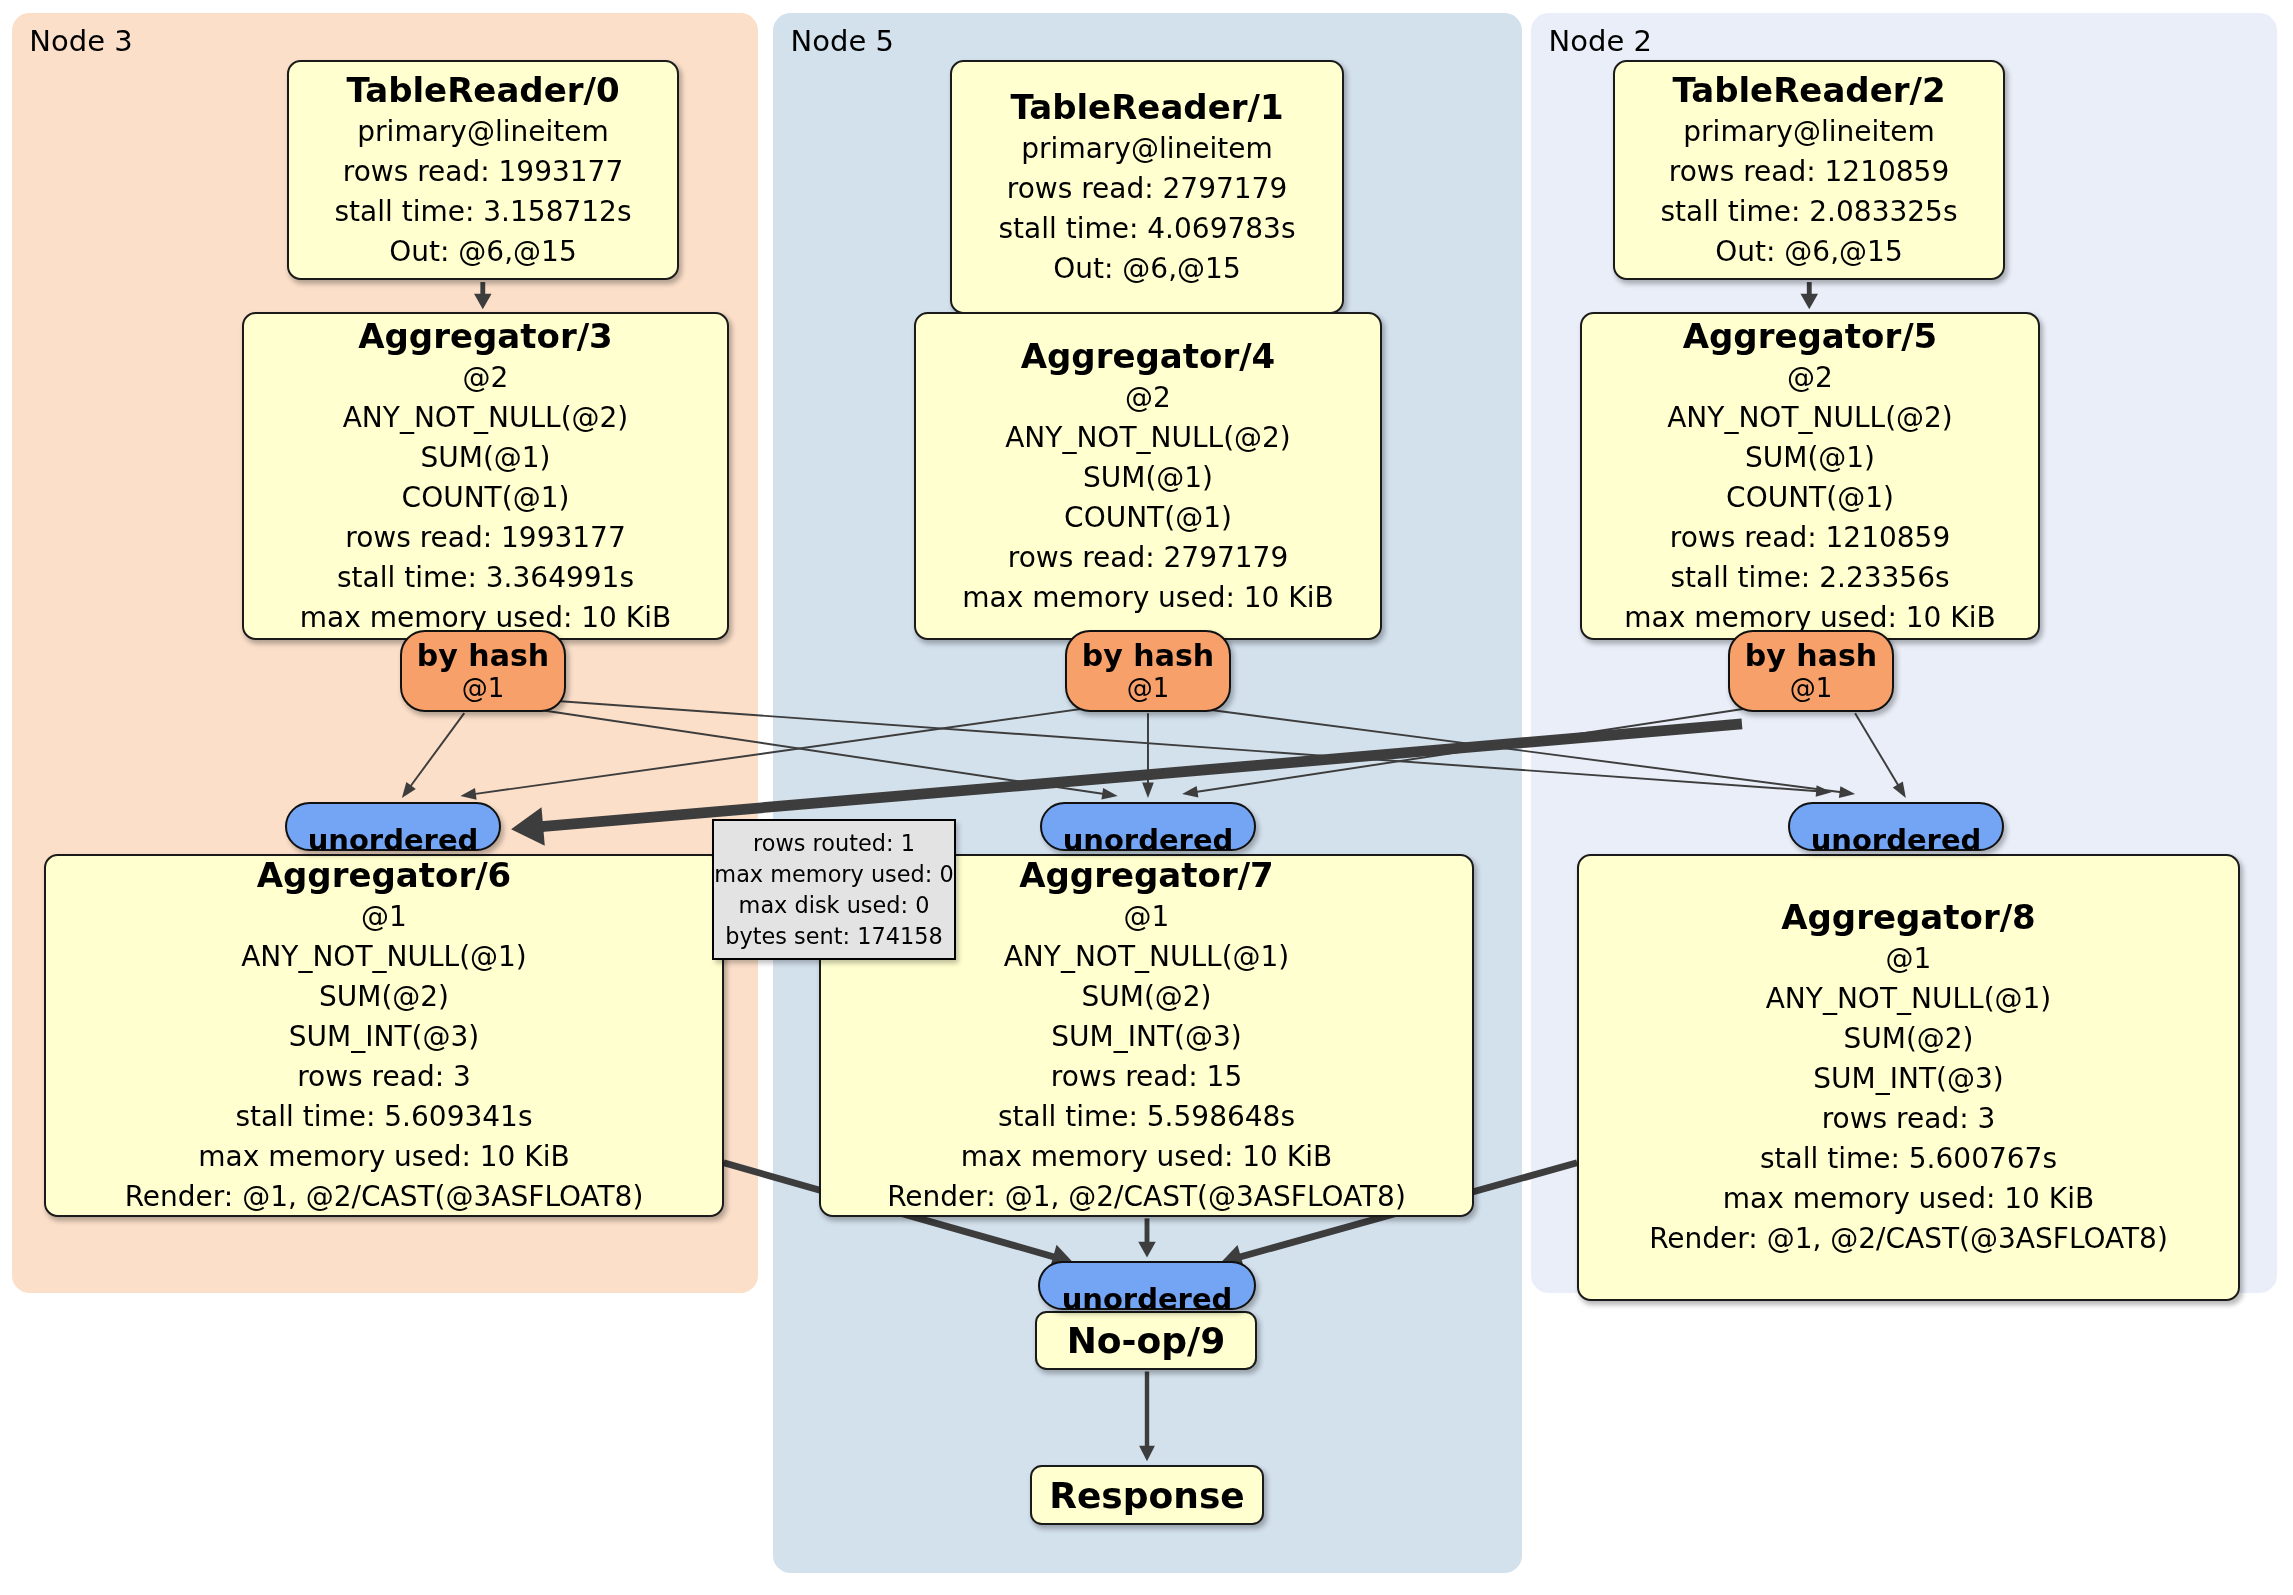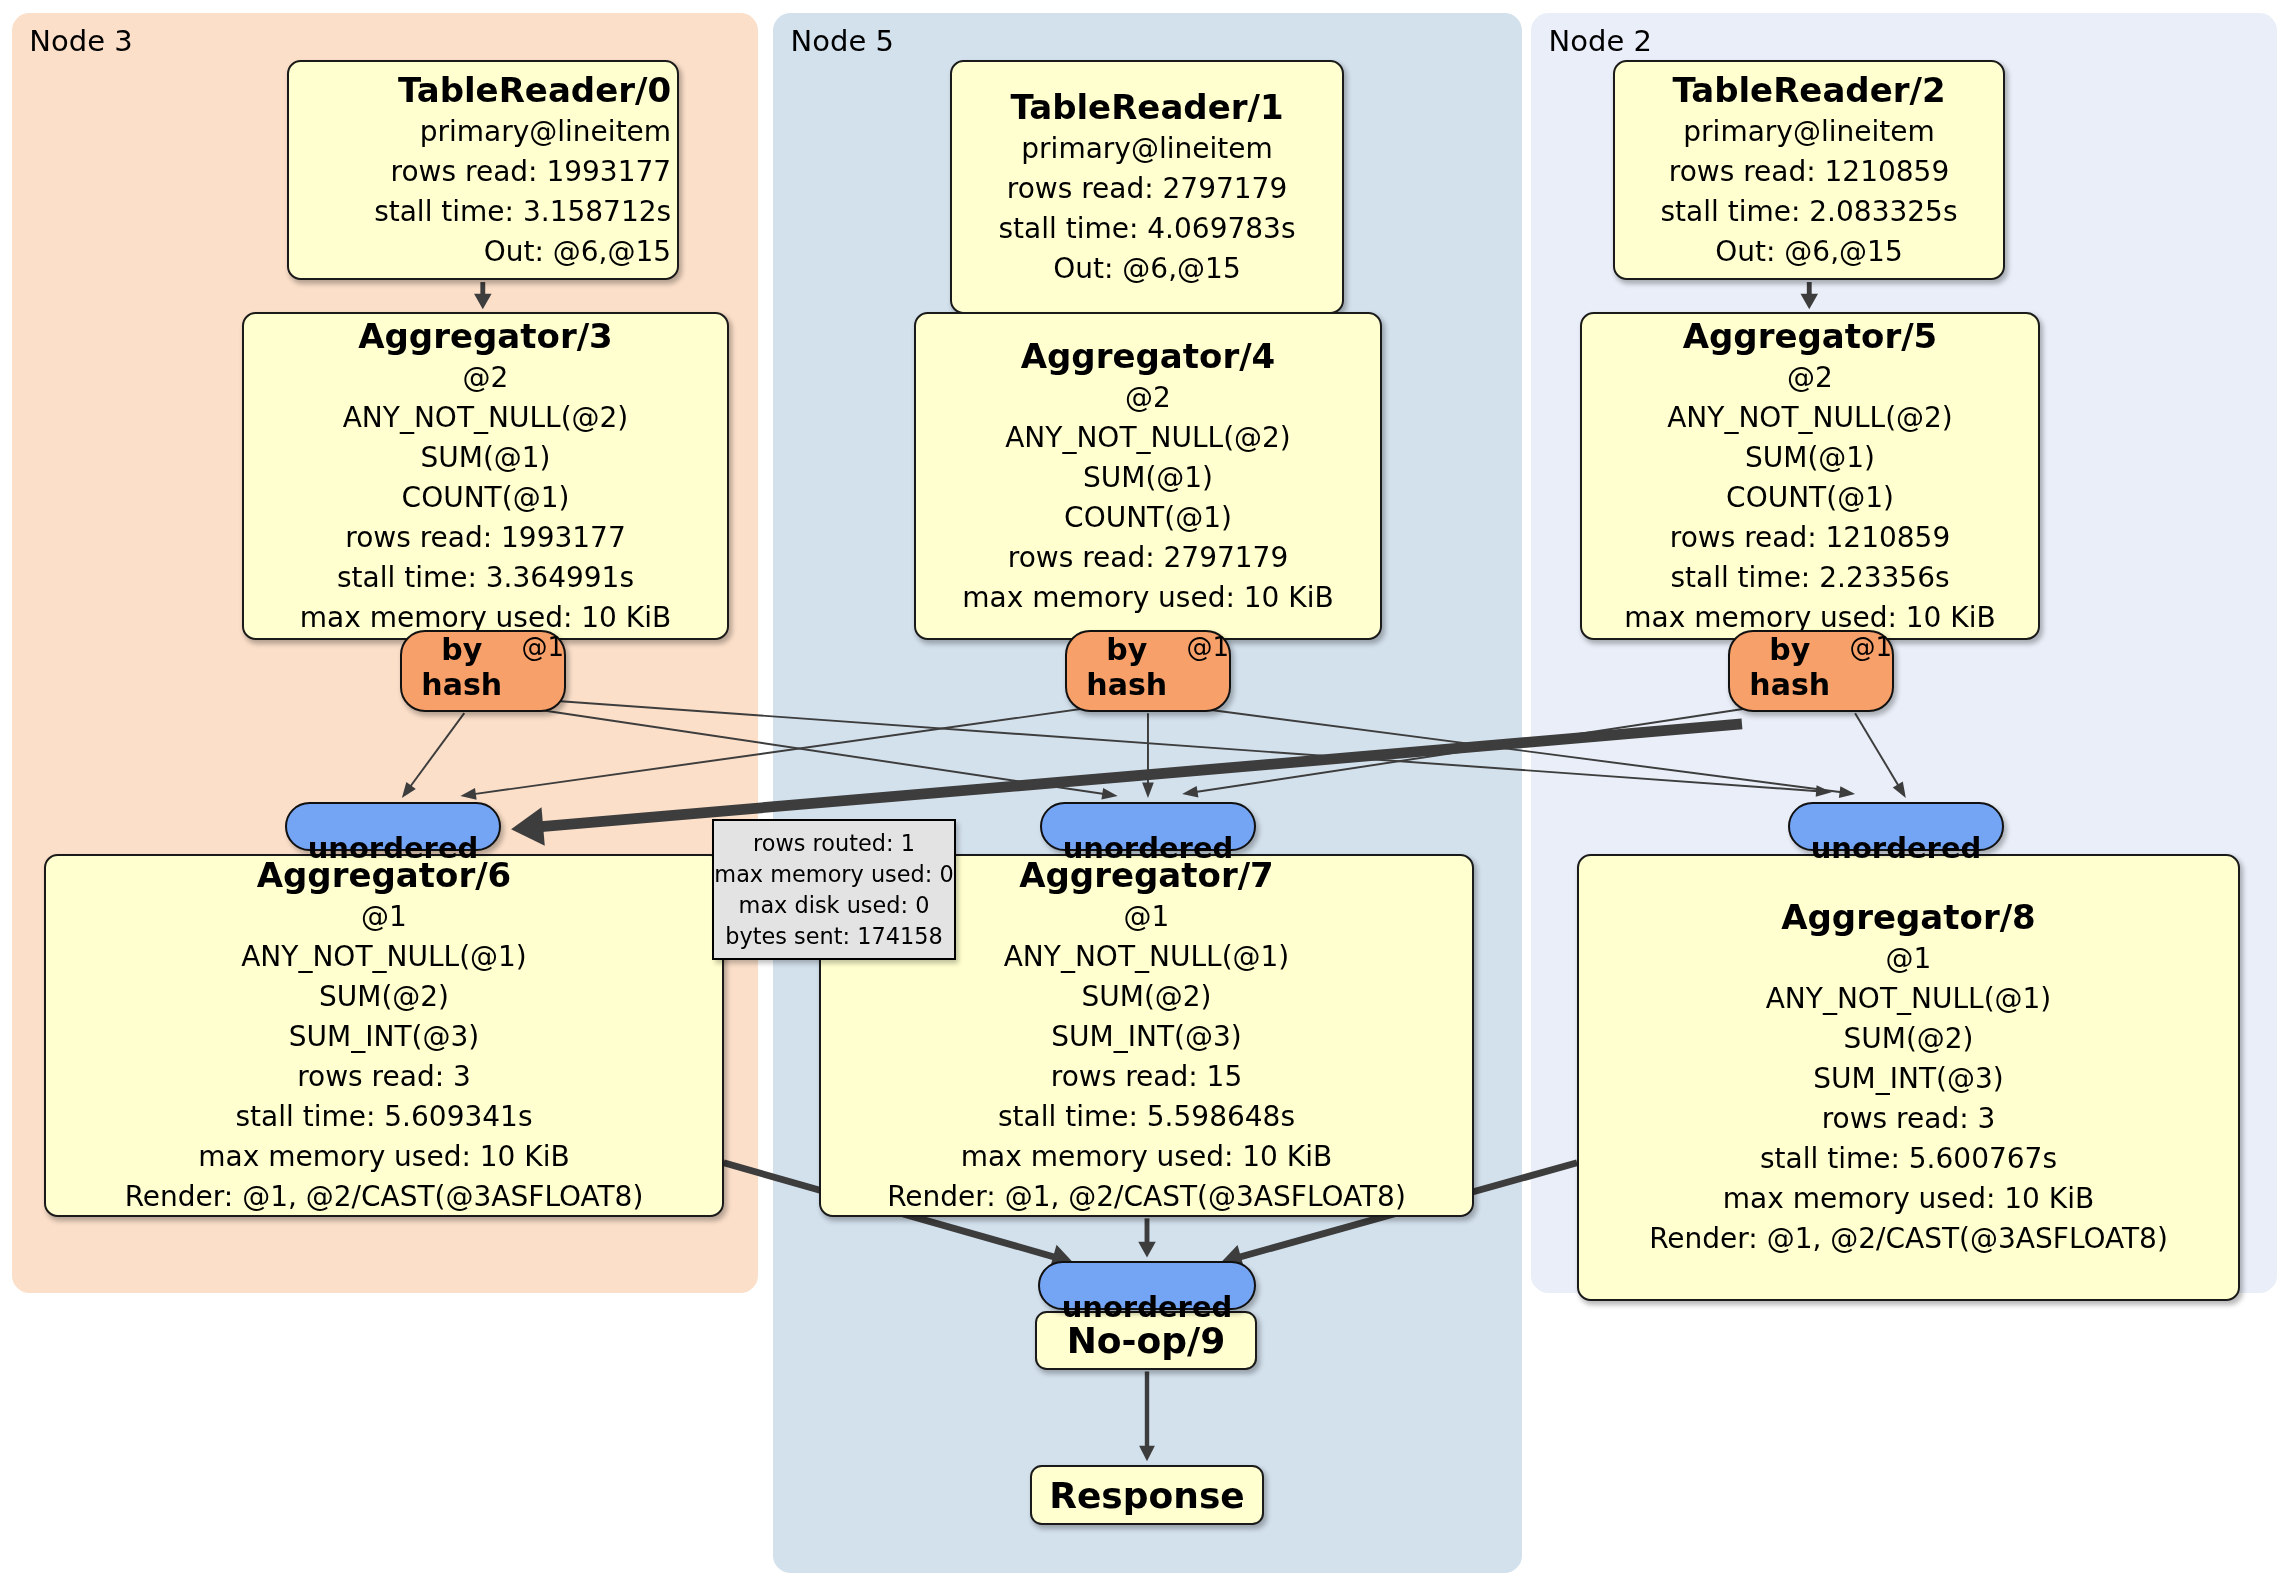--- a/index.html
+++ b/index.html
@@ -12,21 +12,21 @@
   #edge-layer{position:absolute;left:0;top:0;z-index:2;}
 
   .pbox{position:absolute;background:#ffffcf;border:2.9px solid #1a1a1a;border-radius:13.7px;
         box-shadow:2.9px 3.9px 4.9px rgba(0,0,0,0.28);z-index:3;text-align:center;
         display:flex;flex-direction:column;justify-content:center;padding:3.9px 5.9px;box-sizing:border-box;}
   .pbox .ptitle{font-weight:bold;font-size:34px;line-height:43px;}
   .pbox .nline{font-size:28px;line-height:40px;white-space:nowrap;}
 
   .pill{position:absolute;border:2.9px solid #111;z-index:4;text-align:center;
         box-shadow:2.9px 3.9px 4.9px rgba(0,0,0,0.28);box-sizing:border-box;
-        display:flex;flex-direction:row;justify-content:center;}
+        display:flex;flex-direction:column;justify-content:center;align-items:center;}
   .hash-pill{background:#f7a06a;border-radius:25px;}
   .hash-pill .pill-title{font-weight:bold;font-size:30px;line-height:35px;}
   .hash-pill .pill-sub{font-size:26px;line-height:31px;}
   .sync-pill{background:#74a4f4;border-radius:25px;}
   .sync-pill .pill-title{font-weight:bold;font-size:29px;line-height:33px;margin-top:28px;}
 
   #tooltip{position:absolute;left:712px;top:819px;width:240px;height:137px;
            background:#e3e3e3;border:2px solid #000;z-index:6;
            display:flex;flex-direction:column;justify-content:center;text-align:center;
            box-shadow:2.9px 3.9px 4.9px rgba(0,0,0,0.25);}
@@ -75,21 +75,21 @@
       <line x1="742" y1="1192" x2="1081.7271977928322" y2="1288.7937826113657" stroke="#3d3d3d" stroke-width="7"></line>
       <polygon points="1100,1294 1076.3512007659306,1300.3635127709997 1083.256289091909,1276.1280066857032" fill="#3d3d3d"></polygon>
       <line x1="1176" y1="1249" x2="1176" y2="1275" stroke="#3d3d3d" stroke-width="5"></line>
       <polygon points="1176,1289 1167,1273 1185,1273" fill="#3d3d3d"></polygon>
       <line x1="1617" y1="1192" x2="1270.2989174107506" y2="1288.8863299290506" stroke="#3d3d3d" stroke-width="7"></line>
       <polygon points="1252,1294 1268.8339485648316,1276.212977322874 1275.6162899220908,1300.4831204150273" fill="#3d3d3d"></polygon>
       <line x1="1176" y1="1406" x2="1176" y2="1484" stroke="#3d3d3d" stroke-width="4.5"></line>
       <polygon points="1176,1498 1167.9,1482 1184.1,1482" fill="#3d3d3d"></polygon>
     </svg>
 
-  <div class="pbox" style="left:287px;top:60px;width:392px;height:220px;text-align:right;">
+  <div class="pbox" style="left:287px;top:60px;width:392px;height:220px;">
     <div class="ptitle">TableReader/0</div>
     <div>
         <div class="nline">primary@lineitem</div>
         <div class="nline">rows read: 1993177</div>
         <div class="nline">stall time: 3.158712s</div>
         <div class="nline">Out: @6,@15</div>
       </div>
   </div>
   <div class="pbox" style="left:950px;top:60px;width:394px;height:254px;text-align:center;">
     <div class="ptitle">TableReader/1</div>

